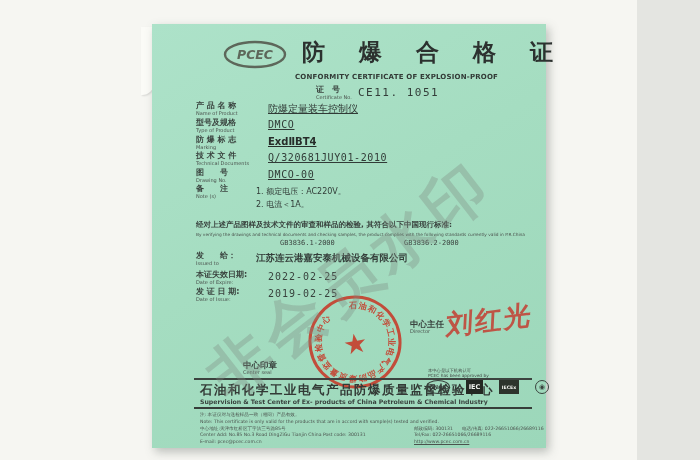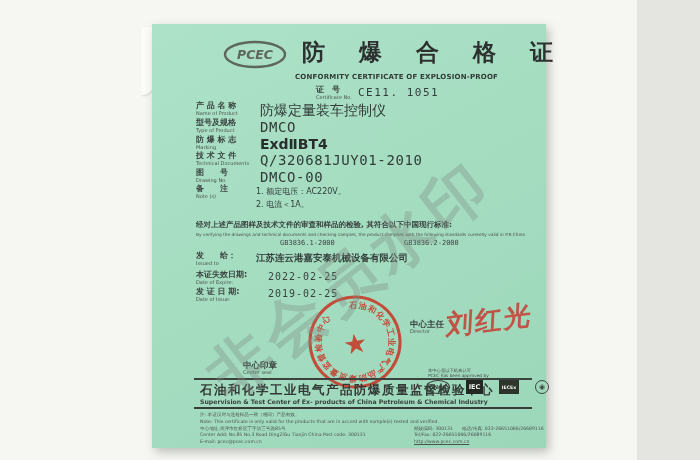--- a/index.html
+++ b/index.html
@@ -18,21 +18,21 @@
 
   .lblcn { font-size:8px; font-weight:bold; color:#3a433f; line-height:8px; white-space:nowrap; }
   .lblen { font-size:5px; color:#4b534e; line-height:6px; white-space:nowrap; }
 
   .certno { position:absolute; left:140px; top:62px; display:flex; align-items:flex-start;margin-left:24px; }
   .certno .lbl { width:36px; }
   .certno .v { margin-left:6px; font-family:"DejaVu Sans Mono", monospace; font-size:11px; letter-spacing:1.5px; color:#333d39; }
 
   .frow { position:absolute; left:44px; display:flex; align-items:flex-start;justify-content:center; }
   .frow .lbl { width:60px; }
-  .frow .val { margin-left:4px; font-size:14px; color:#313b37; white-space:nowrap; }
+  .frow .val { margin-left:12px; font-size:10px; color:#313b37; white-space:nowrap;text-decoration:underline; }
   .val.mono { font-family:"DejaVu Sans Mono", monospace; letter-spacing:.6px; }
   .val.bold { font-weight:bold; color:#272d2a; }
   .noteval div { font-size:8px; line-height:13px; color:#313b37; white-space:nowrap; }
 
   .statement { position:absolute; left:44px; top:196px; width:330px; }
   .statement .cn { font-size:7.5px; font-weight:bold; color:#39423e; white-space:nowrap; }
   .statement .en { font-size:4.3px; color:#4b534e; margin-top:2px; white-space:nowrap; }
   .standards { position:absolute; top:215px; left:0; width:394px; }
   .standards span { position:absolute; font-size:7px; font-family:"DejaVu Sans Mono", monospace; color:#3d4642; }
   .standards .s1 { left:128px; } .standards .s2 { left:252px; }

